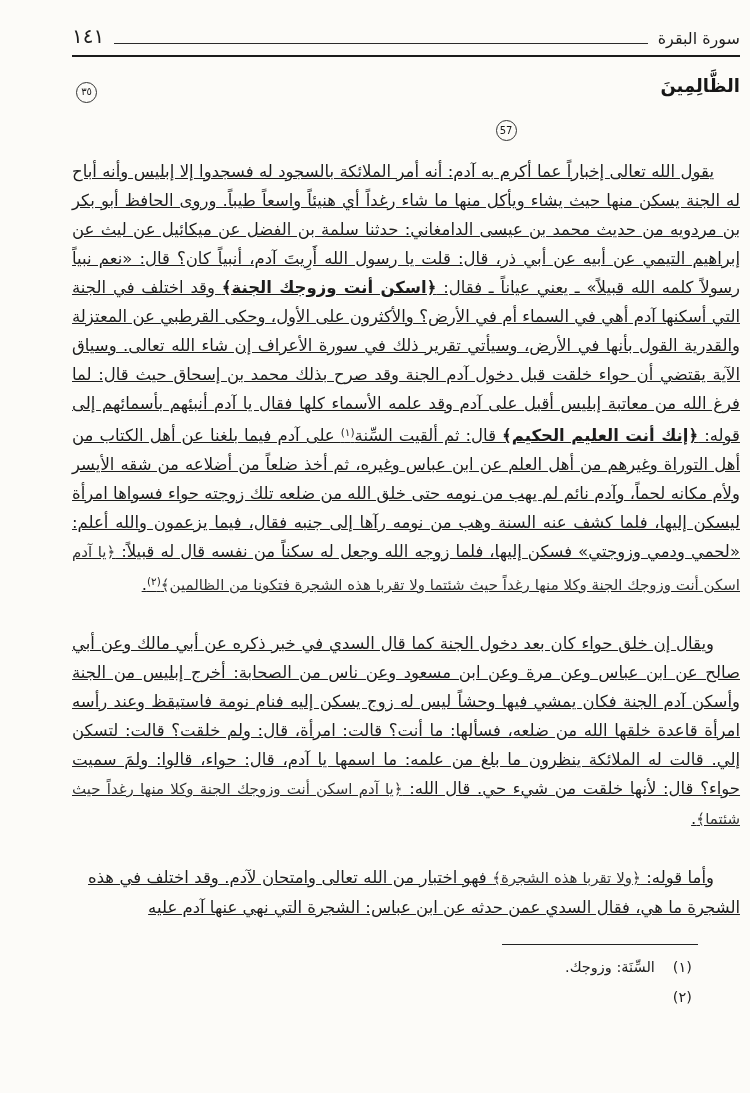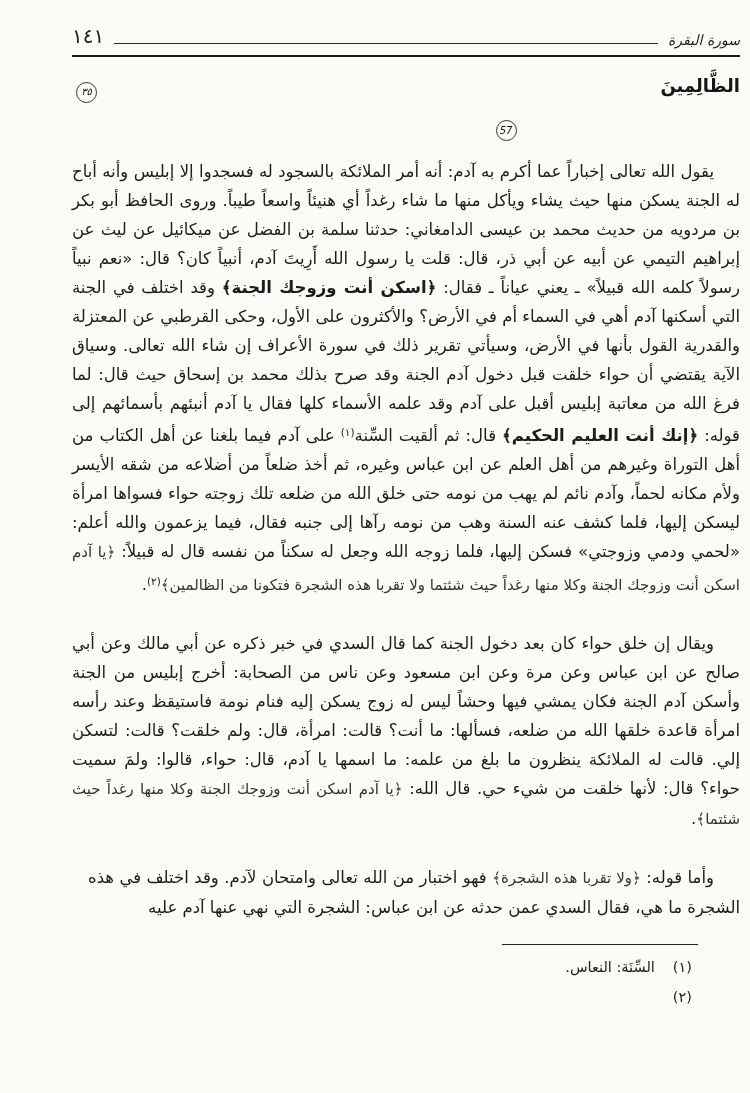--- a/index.html
+++ b/index.html
@@ -10,36 +10,36 @@
     background:#fcfbf8;
     color:#1c1c1c;
     direction:rtl;
     font-family:"DejaVu Sans",sans-serif;
     overflow:hidden;
     box-sizing:border-box;
     padding:24px 10px 0 72px;
   }
   
   .hdr{display:flex;align-items:flex-end;}
-  .hdr .surah{font-size:14px;white-space:nowrap;font-style:italic;}
+  .hdr .surah{font-size:16px;white-space:nowrap;}
   .hdr .hline{flex:1;border-bottom:1.4px solid #2b2b2b;margin:0 10px 4px 10px;height:0;}
   .hdr .pnum{font-size:20px;white-space:nowrap;letter-spacing:1px;}
   .rule-thick{margin-top:7px;height:0;border-top:2.6px solid #1b1b1b;}
   
   .quran-block{margin-top:12px;font-weight:bold;font-size:18px;line-height:33px;color:#161616;}
   .q-line1{text-align:justify;text-align-last:justify;white-space:normal;}
   .q-line2{margin-top:5px;text-align:center;padding-left:200px;}
   .ayah-circle{
     display:inline-flex;align-items:center;justify-content:center;
     width:19px;height:19px;border:1.2px solid #333;border-radius:50%;
-    font-size:10px;font-weight:normal;line-height:1;vertical-align:-3px;margin:0 4px;font-style:italic;
+    font-size:10px;font-weight:normal;line-height:1;vertical-align:-3px;margin:0 4px;
   }
   
   .body{margin-top:16px;font-size:16.5px;line-height:29px;text-align:justify;}
-  .para{margin:0 0 29px 0;text-indent:26px;}
+  .para{margin:0 0 29px 0;text-indent:26px;text-decoration:underline;}
   .para:last-child{margin-bottom:0;margin-left:16px;}
   .quran-bold{font-weight:bold;}
   .quran-light{font-size:15px;color:#333;}
   .fnref{font-size:10.5px;vertical-align:5px;letter-spacing:-0.5px;}
   
   .fn-rule{width:196px;margin:22px 42px 8px 0;border-top:1.6px solid #222;height:0;}
   .footnotes{font-size:14.5px;line-height:29.5px;padding-right:48px;}
   .footnote{display:flex;}
   .fn-num{white-space:nowrap;}
   .fn-text{margin-right:18px;}
@@ -74,21 +74,21 @@
       <p class="para"><span>يقول الله تعالى إخباراً عما أكرم به آدم: أنه أمر الملائكة بالسجود له فسجدوا إلا إبليس وأنه أباح له الجنة يسكن منها حيث يشاء ويأكل منها ما شاء رغداً أي هنيئاً واسعاً طيباً. وروى الحافظ أبو بكر بن مردويه من حديث محمد بن عيسى الدامغاني: حدثنا سلمة بن الفضل عن ميكائيل عن ليث عن إبراهيم التيمي عن أبيه عن أبي ذر، قال: قلت يا رسول الله أَرِيتَ آدم، أنبياً كان؟ قال: «نعم نبياً رسولاً كلمه الله قبيلاً» ـ يعني عياناً ـ فقال: </span><span class="quran-bold">﴿اسكن أنت وزوجك الجنة﴾</span><span> وقد اختلف في الجنة التي أسكنها آدم أهي في السماء أم في الأرض؟ والأكثرون على الأول، وحكى القرطبي عن المعتزلة والقدرية القول بأنها في الأرض، وسيأتي تقرير ذلك في سورة الأعراف إن شاء الله تعالى. وسياق الآية يقتضي أن حواء خلقت قبل دخول آدم الجنة وقد صرح بذلك محمد بن إسحاق حيث قال: لما فرغ الله من معاتبة إبليس أقبل على آدم وقد علمه الأسماء كلها فقال يا آدم أنبئهم بأسمائهم إلى قوله: </span><span class="quran-bold">﴿إنك أنت العليم الحكيم﴾</span><span> قال: ثم ألقيت السِّنة</span><span class="fnref">(١)</span><span> على آدم فيما بلغنا عن أهل الكتاب من أهل التوراة وغيرهم من أهل العلم عن ابن عباس وغيره، ثم أخذ ضلعاً من أضلاعه من شقه الأيسر ولأم مكانه لحماً، وآدم نائم لم يهب من نومه حتى خلق الله من ضلعه تلك زوجته حواء فسواها امرأة ليسكن إليها، فلما كشف عنه السنة وهب من نومه رآها إلى جنبه فقال، فيما يزعمون والله أعلم: «لحمي ودمي وزوجتي» فسكن إليها، فلما زوجه الله وجعل له سكناً من نفسه قال له قبيلاً: </span><span class="quran-light">﴿يا آدم اسكن أنت وزوجك الجنة وكلا منها رغداً حيث شئتما ولا تقربا هذه الشجرة فتكونا من الظالمين﴾</span><span class="fnref">(٢)</span><span>.</span></p>
       <p class="para"><span>ويقال إن خلق حواء كان بعد دخول الجنة كما قال السدي في خبر ذكره عن أبي مالك وعن أبي صالح عن ابن عباس وعن مرة وعن ابن مسعود وعن ناس من الصحابة: أخرج إبليس من الجنة وأسكن آدم الجنة فكان يمشي فيها وحشاً ليس له زوج يسكن إليه فنام نومة فاستيقظ وعند رأسه امرأة قاعدة خلقها الله من ضلعه، فسألها: ما أنت؟ قالت: امرأة، قال: ولم خلقت؟ قالت: لتسكن إلي. قالت له الملائكة ينظرون ما بلغ من علمه: ما اسمها يا آدم، قال: حواء، قالوا: ولمَ سميت حواء؟ قال: لأنها خلقت من شيء حي. قال الله: </span><span class="quran-light">﴿يا آدم اسكن أنت وزوجك الجنة وكلا منها رغداً حيث شئتما﴾</span><span>.</span></p>
       <p class="para"><span>وأما قوله: </span><span class="quran-light">﴿ولا تقربا هذه الشجرة﴾</span><span> فهو اختبار من الله تعالى وامتحان لآدم. وقد اختلف في هذه الشجرة ما هي، فقال السدي عمن حدثه عن ابن عباس: الشجرة التي نهي عنها آدم عليه</span></p>
     </main>
 
   <footer>
     <div class="fn-rule"></div>
     <div class="footnotes">
         <div class="footnote">
           <span class="fn-num">(١)</span>
-          <span class="fn-text">السِّنَة: النعاس.</span>
+          <span class="fn-text">السِّنَة: وزوجك.</span>
         </div>
         <div class="footnote">
           <span class="fn-num">(٢)</span>
         </div>
       </div>
   </footer>
 
 </div>
 
 </body></html>

